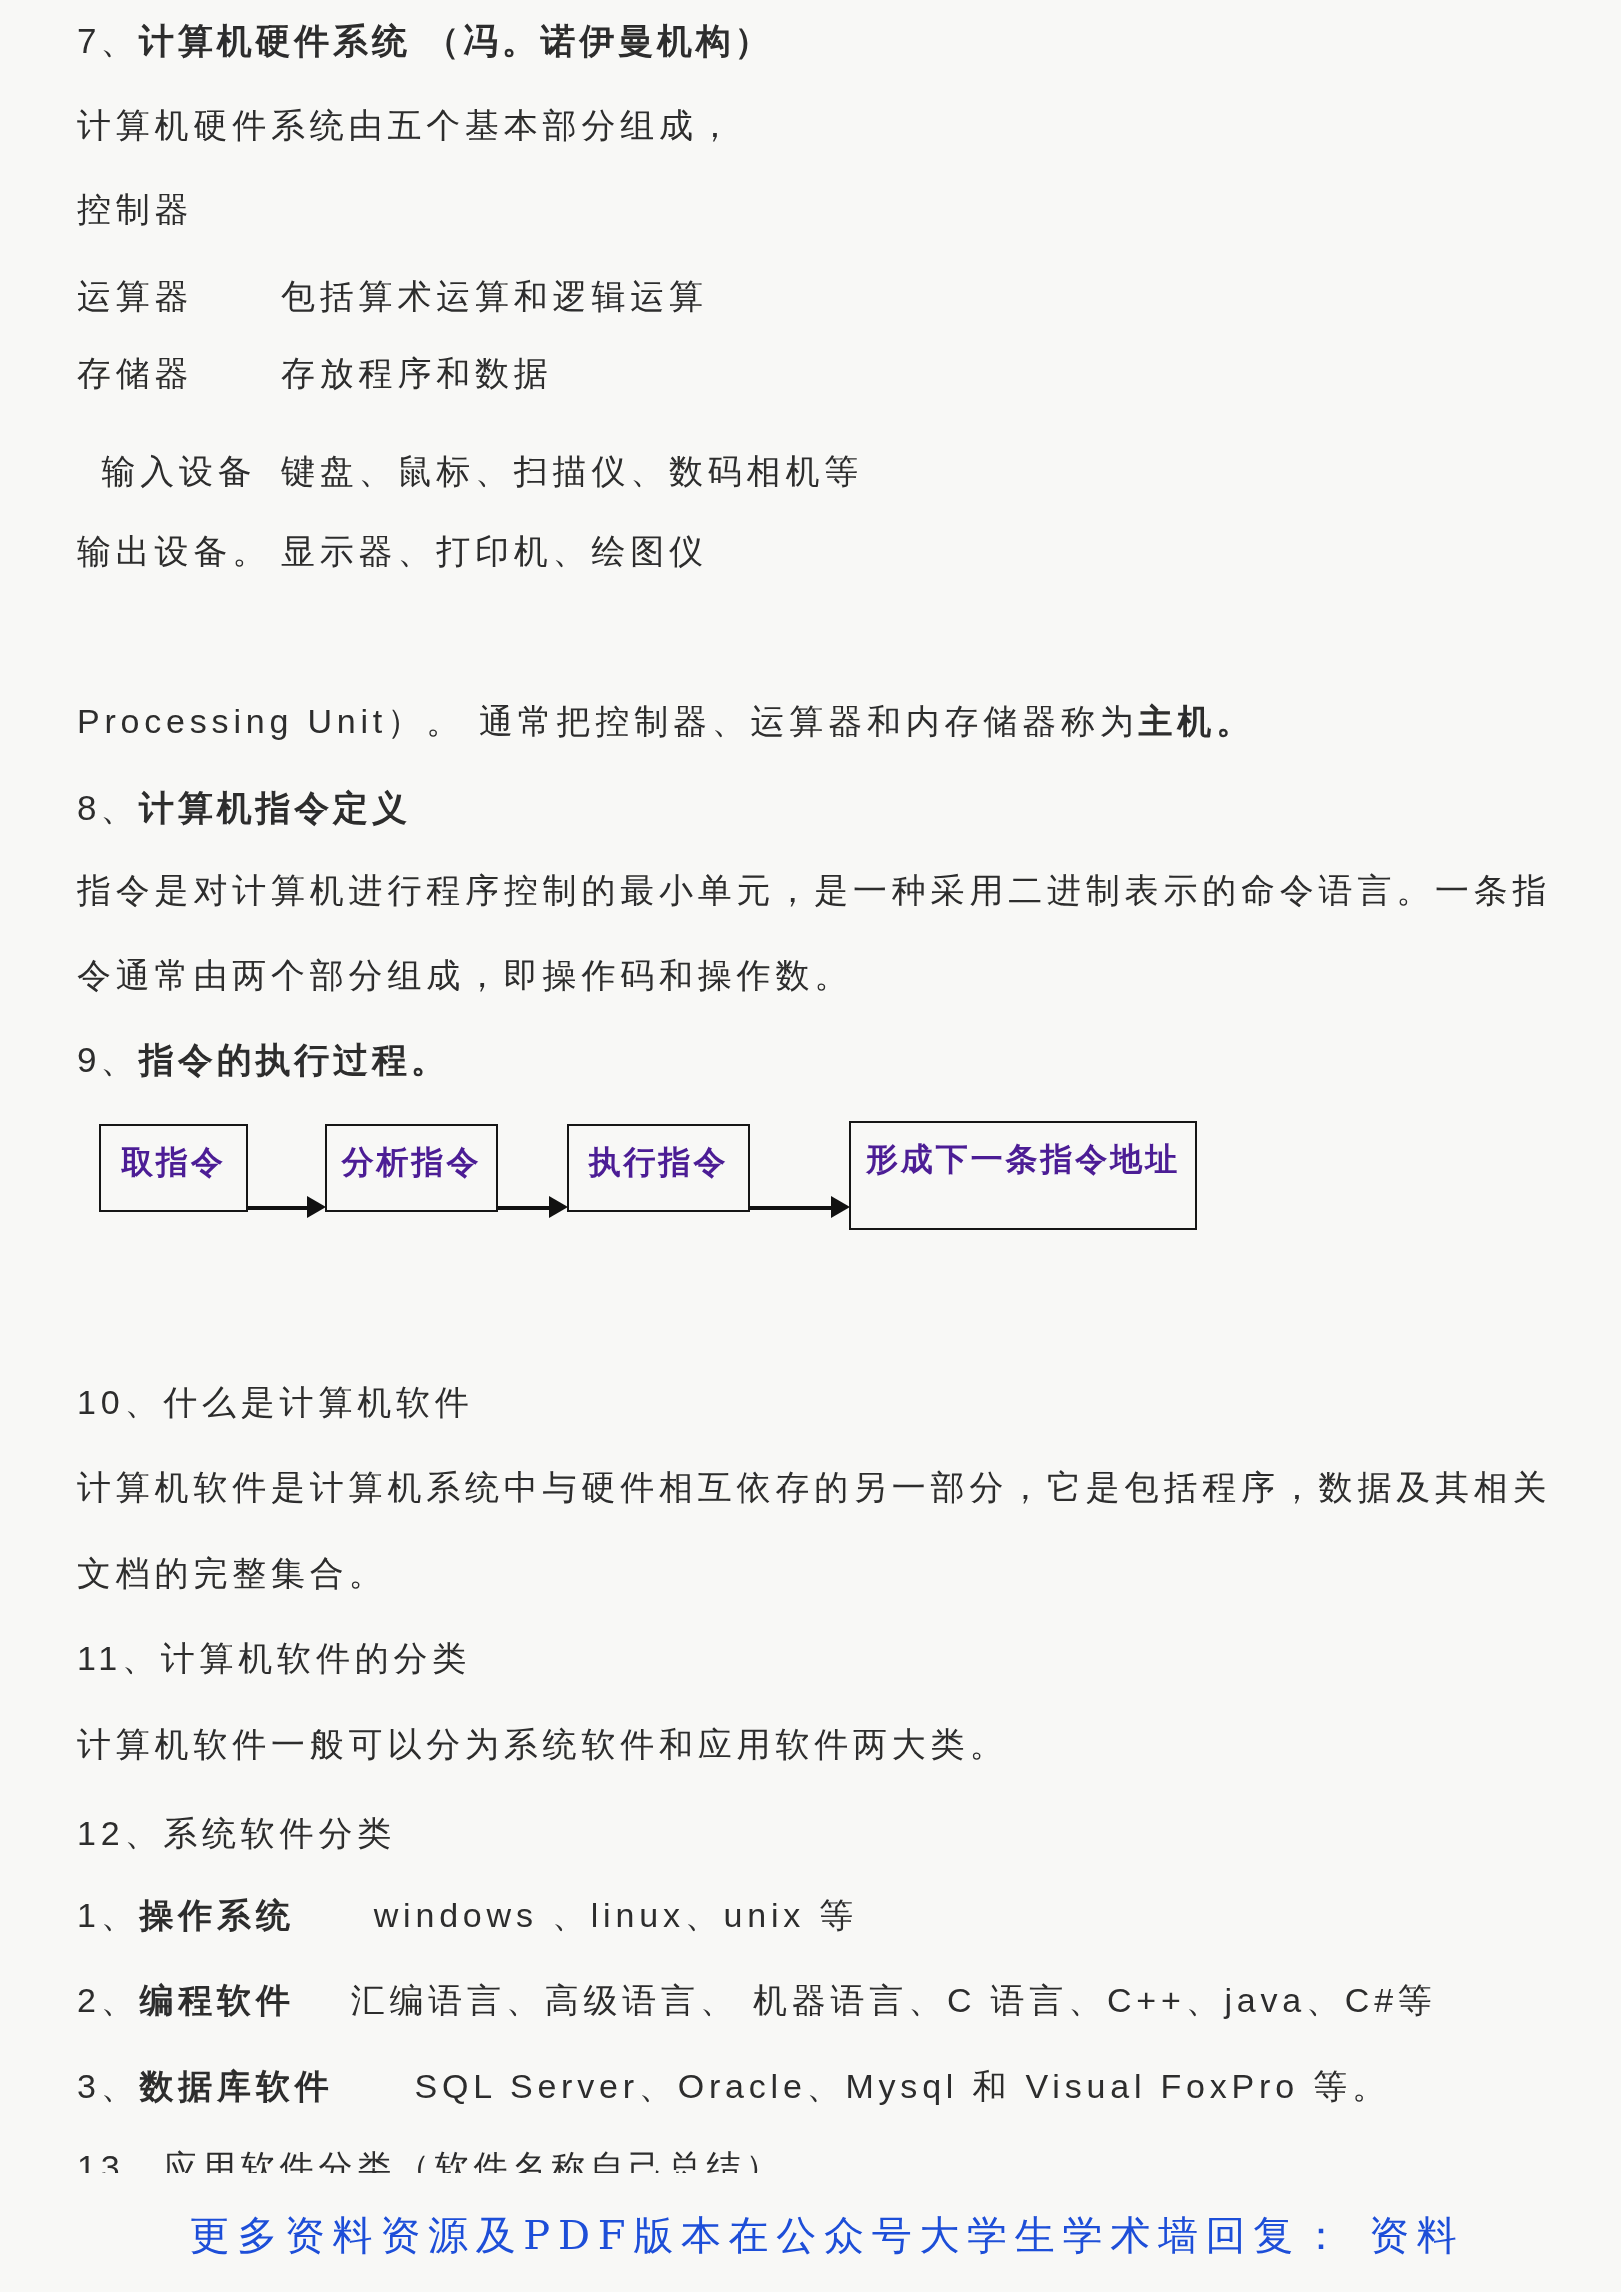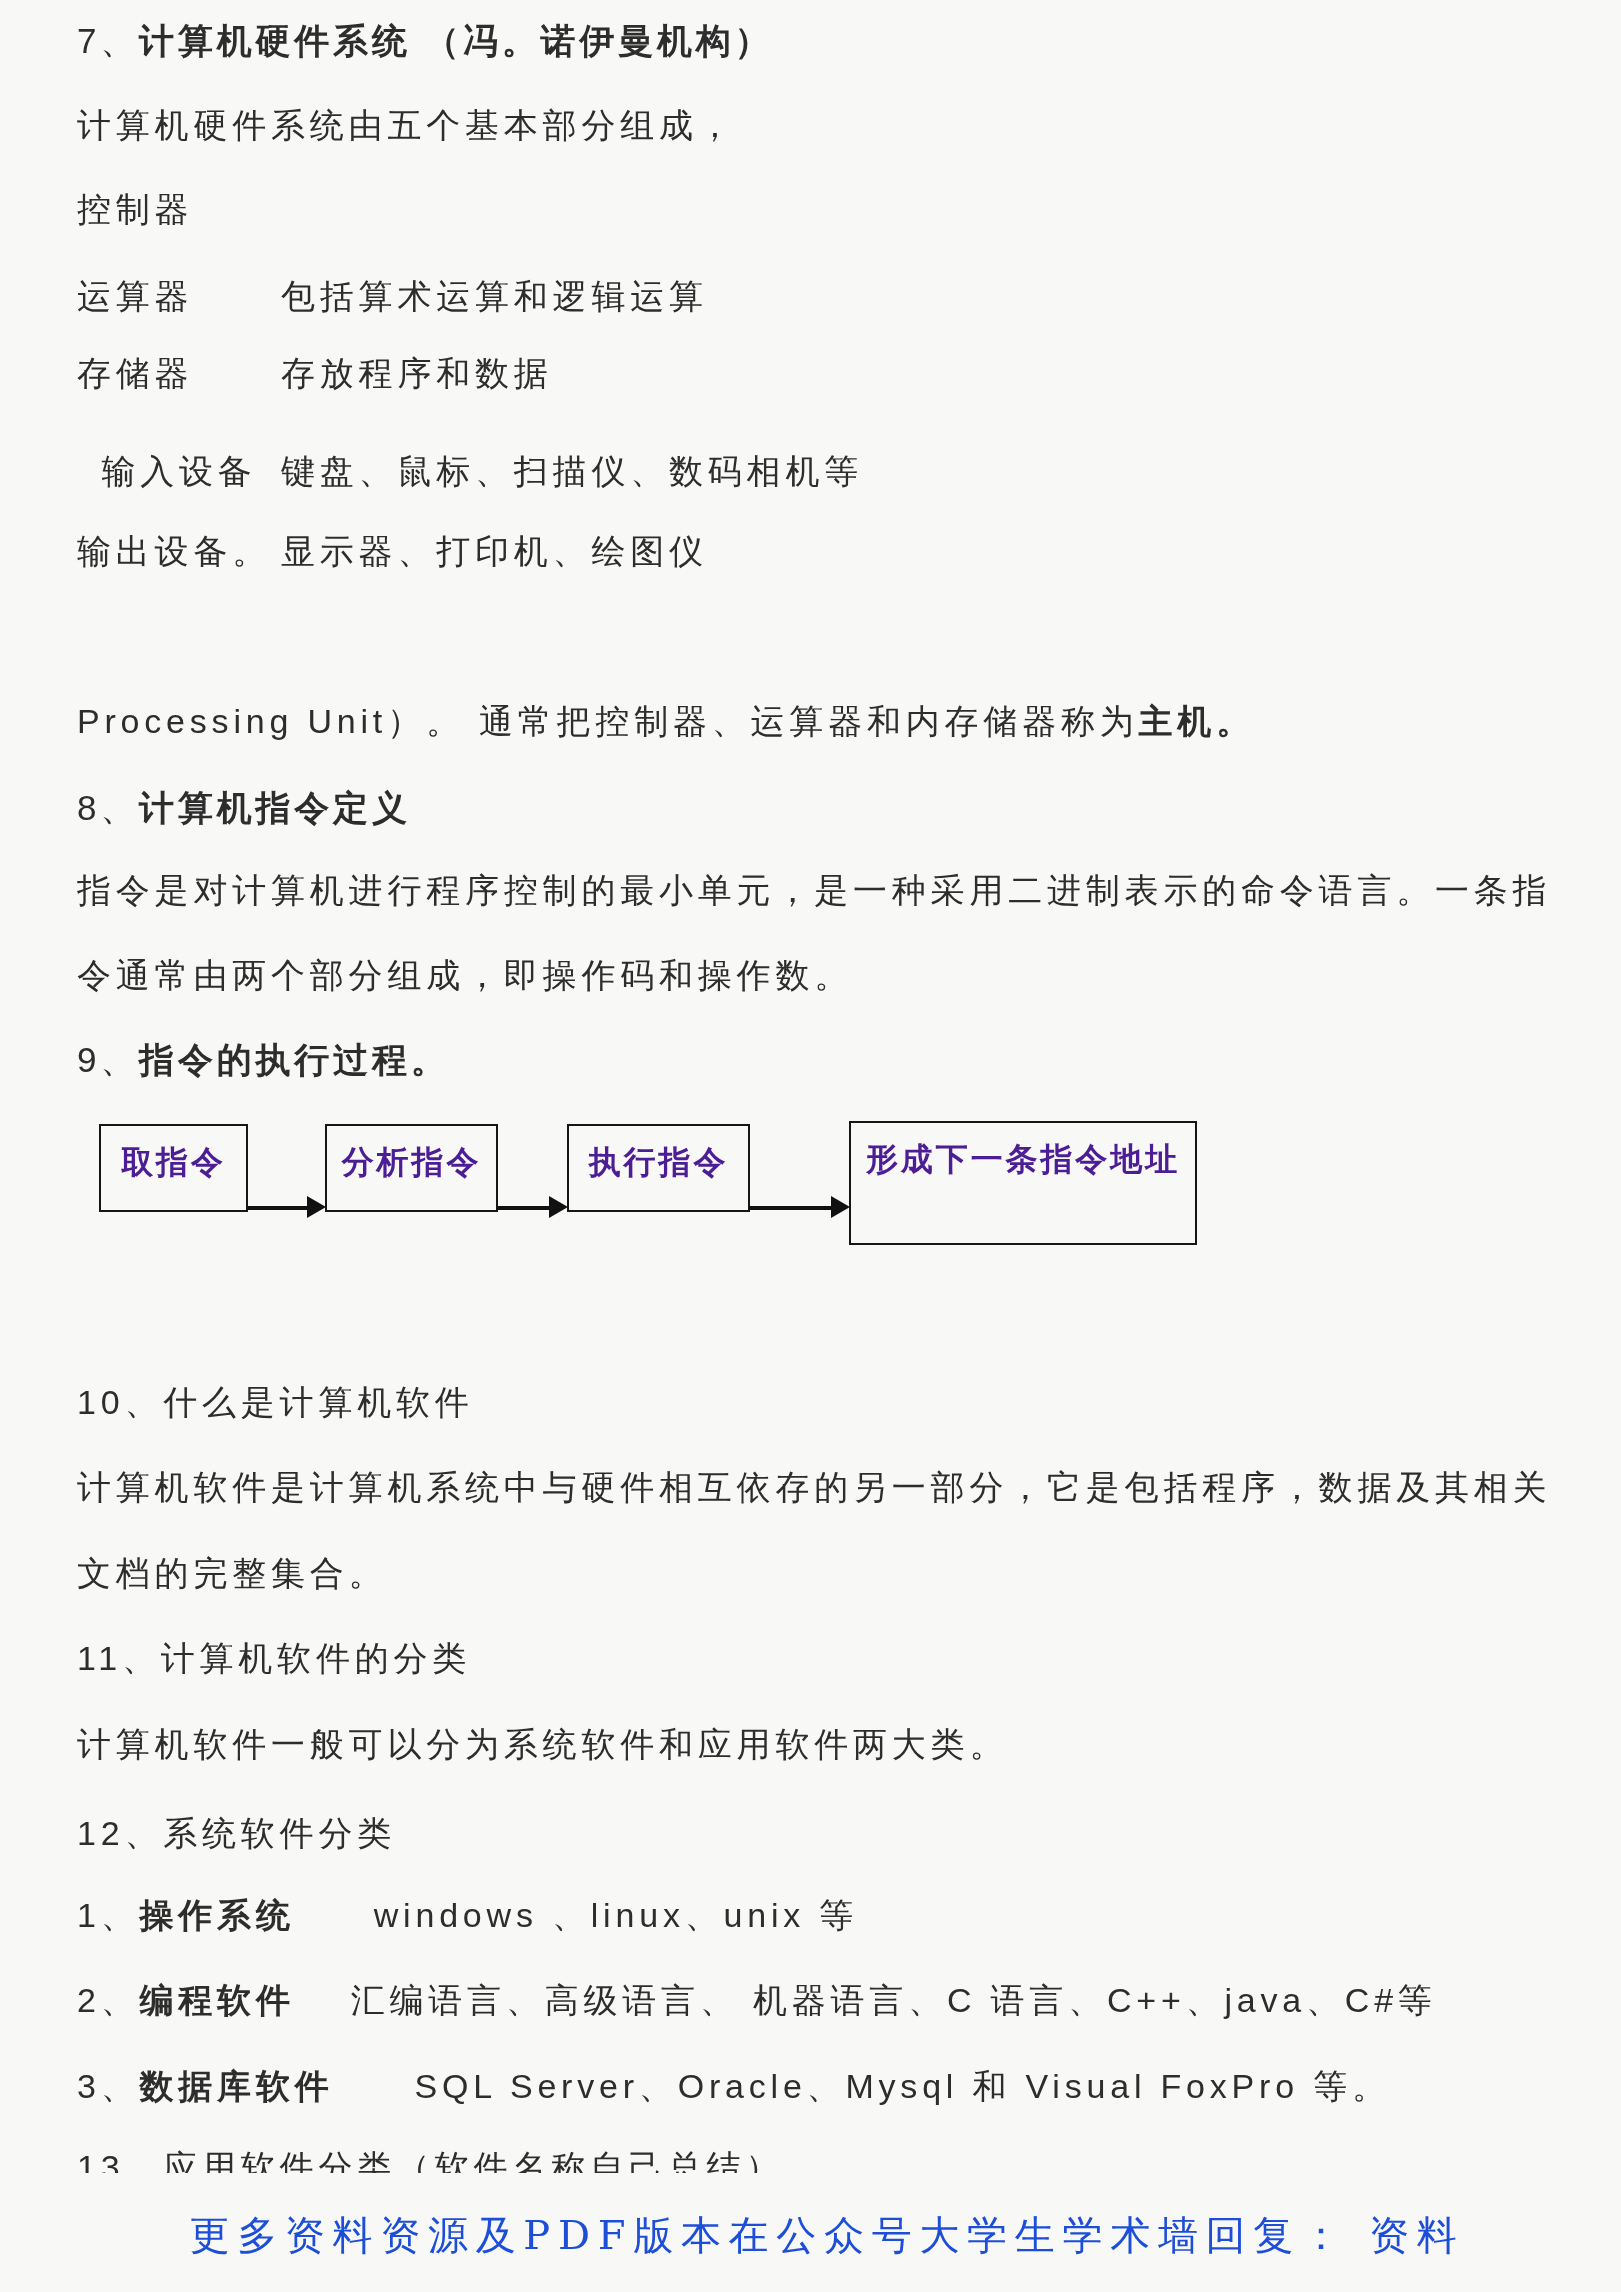--- a/index.html
+++ b/index.html
@@ -69,21 +69,21 @@
     padding-top:15.4px;
     color:#4c1d95;
     font-weight:bold;
     font-size:32px;
     letter-spacing:2.9px;
     white-space:nowrap;
   }
   #fb1 { left:99px; top:7.7px;  width:149px; height:88px; }
   #fb2 { left:325px; top:7.7px;  width:173px; height:88px; }
   #fb3 { left:567px; top:7.7px;  width:183px; height:88px; }
-  #fb4 { left:849px; top:4.8px;  width:348px; height:124px; }
+  #fb4 { left:849px; top:4.8px;  width:348px; height:109px; }
   .farrow { position:absolute; top:90px; height:3.8px; background:#111; }
   .farrow::after {
     content:"";
     position:absolute; right:-18px; top:-9.6px;
     border-left:19px solid #111;
     border-top:11.5px solid transparent;
     border-bottom:11.5px solid transparent;
   }
   #fa1 { left:248px; width:60px; }
   #fa2 { left:498px; width:52px; }

